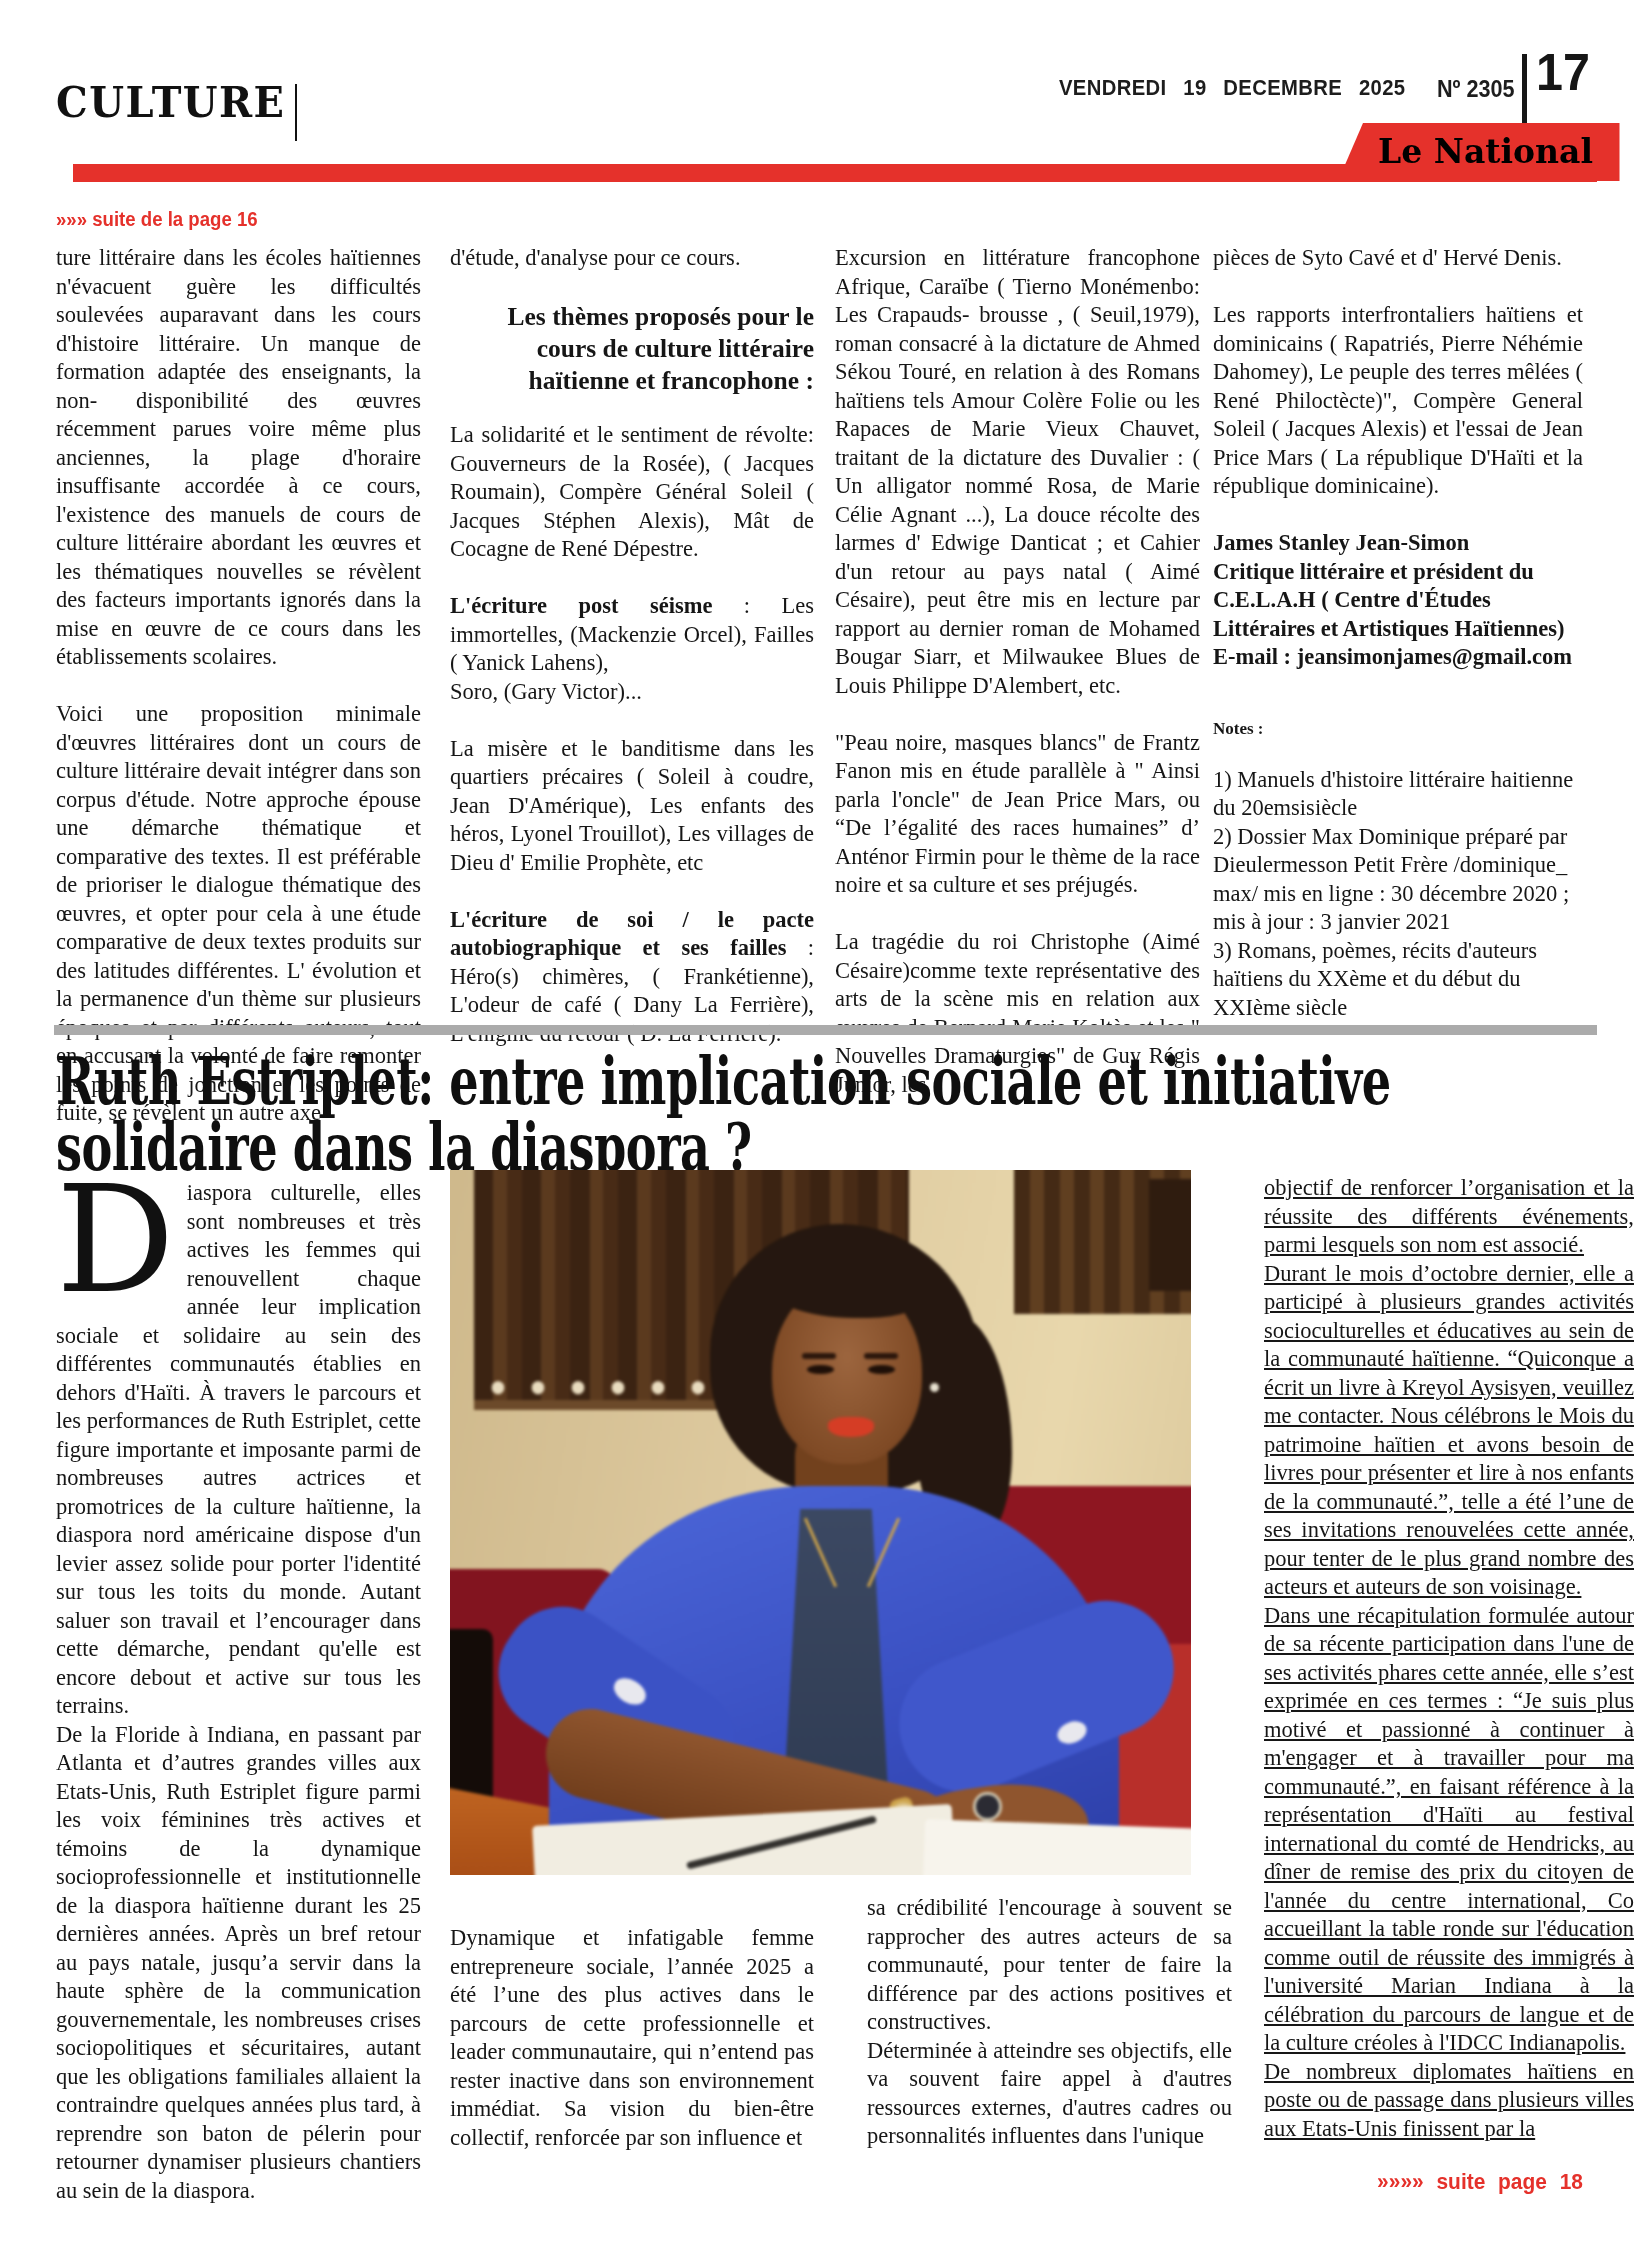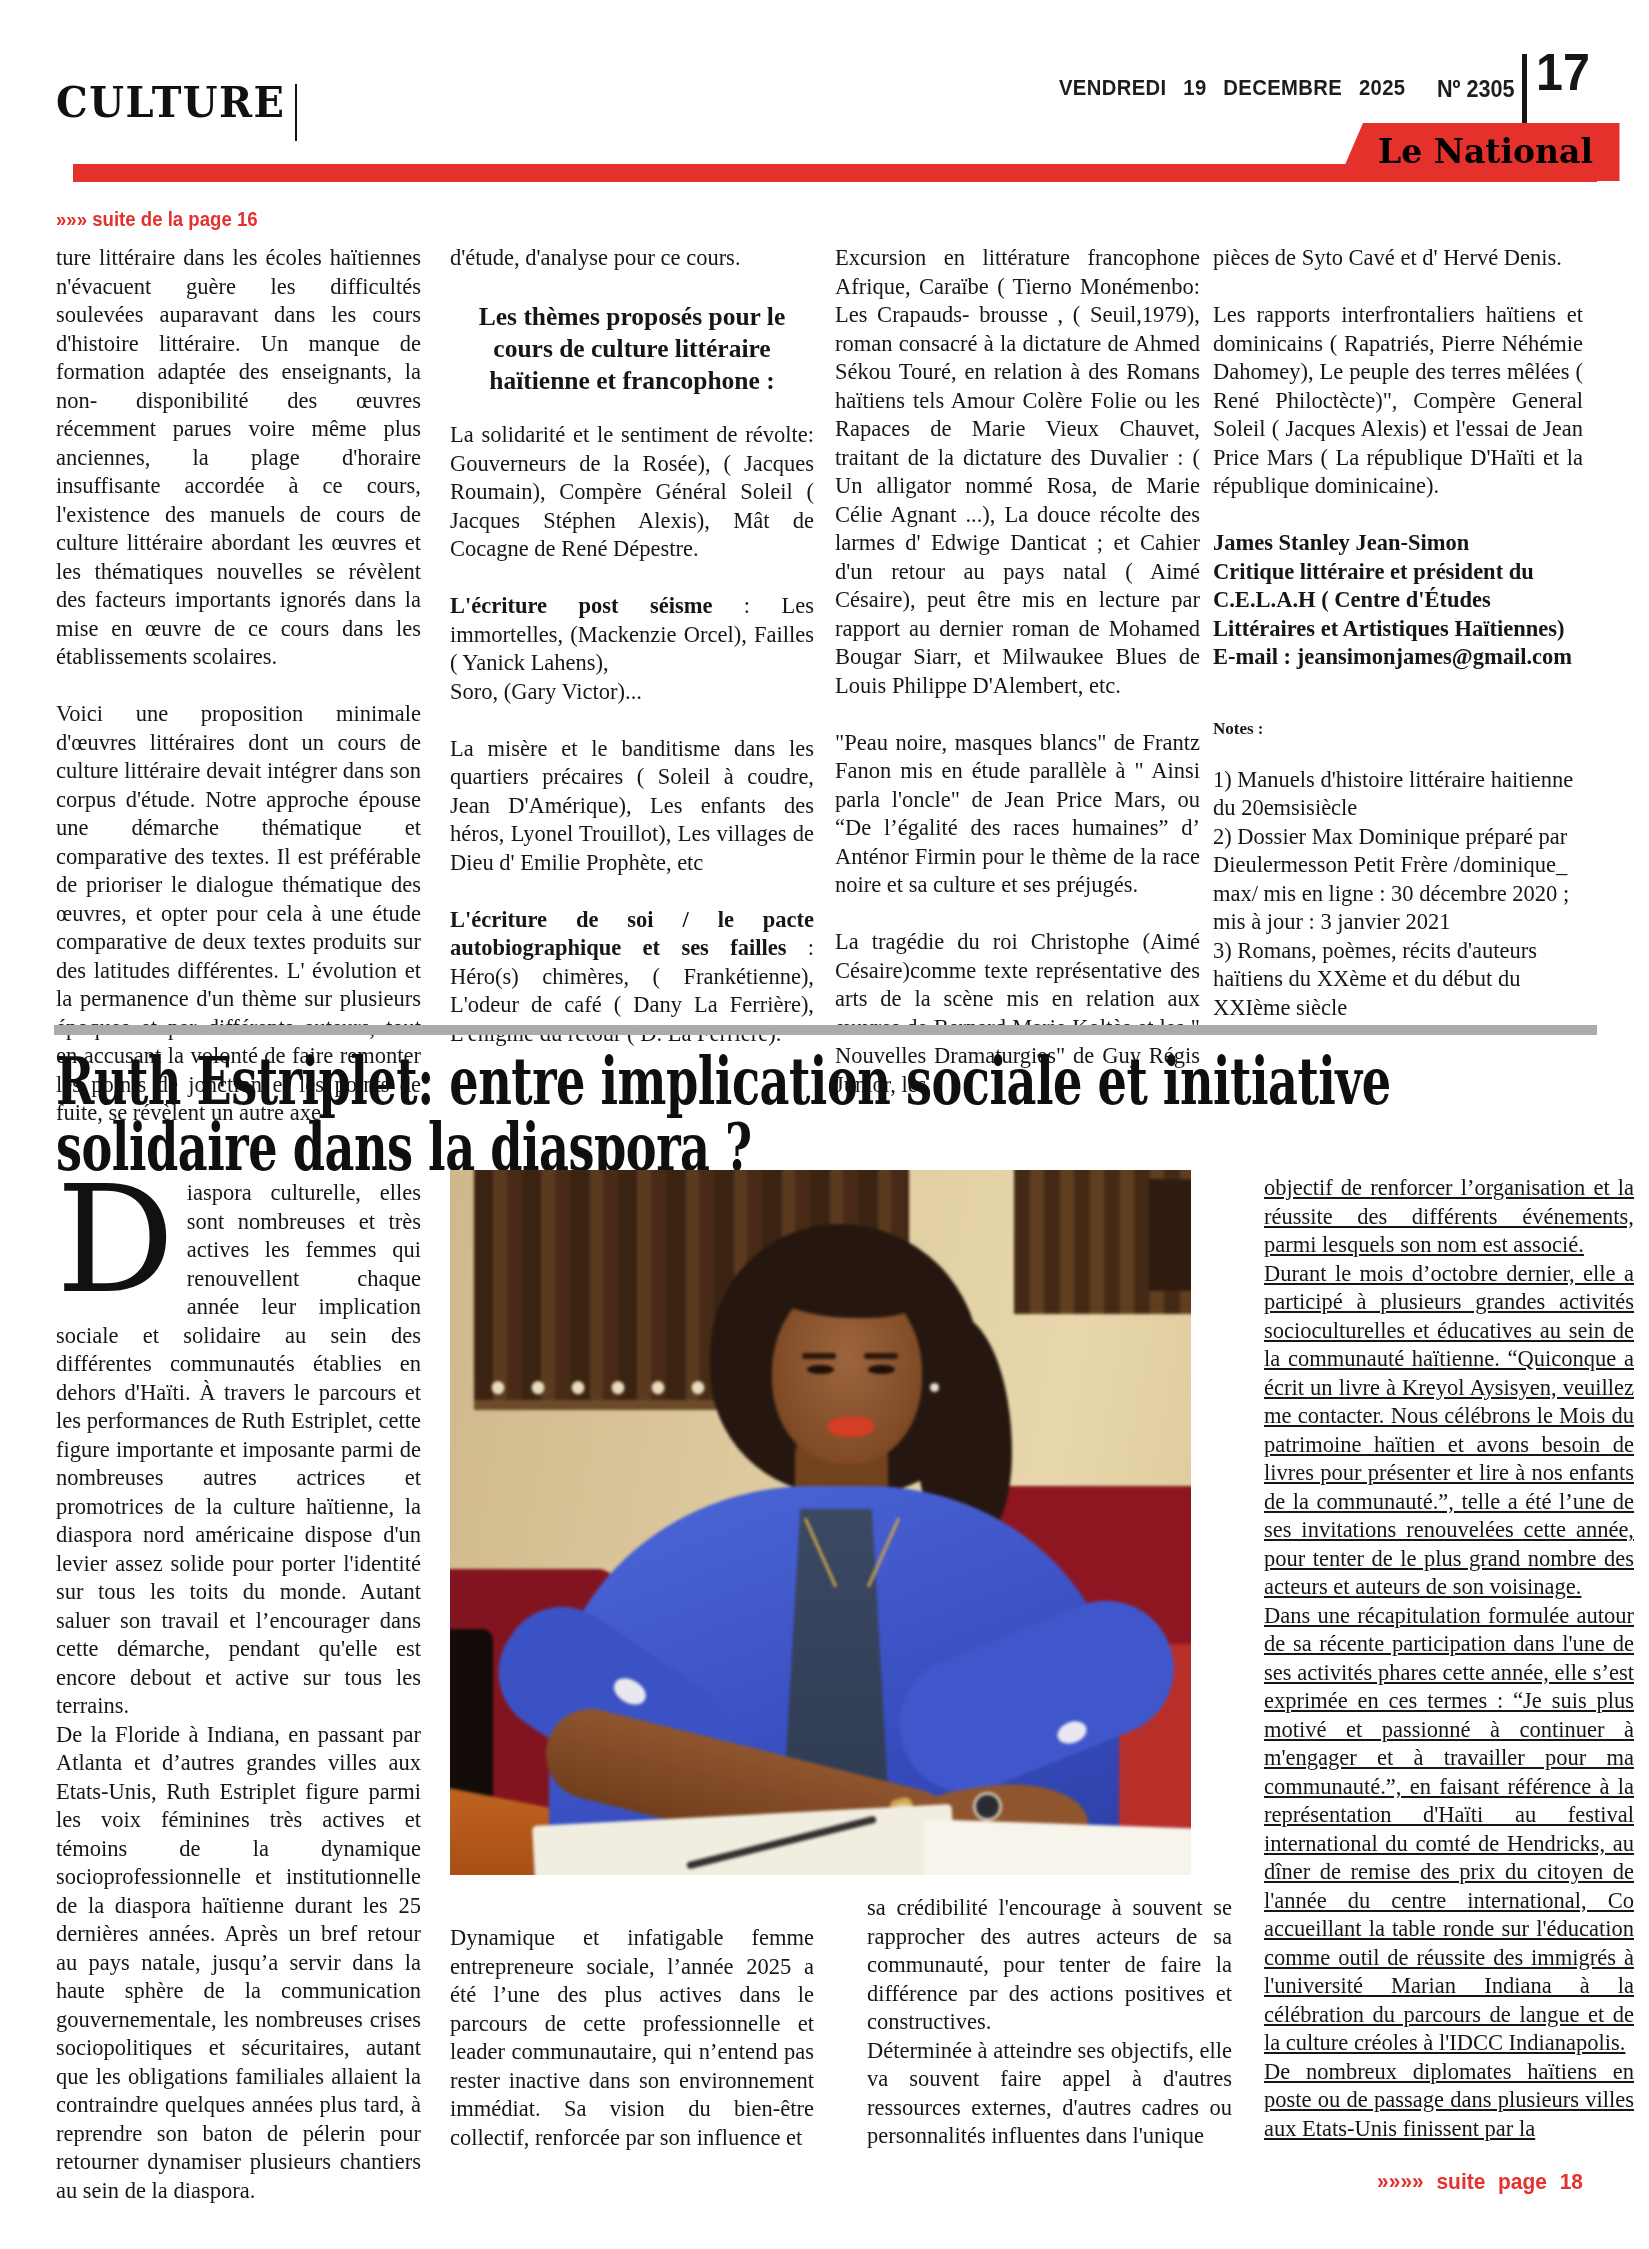--- a/index.html
+++ b/index.html
@@ -25,21 +25,21 @@
   .suite{font-family:"Liberation Sans",sans-serif;font-weight:600;font-size:20px;
          transform:scaleX(.93);transform-origin:left;}
   .suite-bottom{font-family:"Liberation Sans",sans-serif;font-weight:600;font-size:22.5px;
                 word-spacing:7.5px;transform:scaleX(.93);transform-origin:right;text-align:right;width:100%;}
 
   
   .col{position:absolute;text-align:justify;font-size:22.5px;line-height:28.5px;hyphens:auto;}
   .col p{margin:0 0 28.5px 0;white-space:pre-line;}
   .col p.tight{margin:0;}
   .lede{font-weight:bold;}
-  .subhead{font-weight:bold;font-size:25.5px;line-height:32px;text-align:center;margin:3px 0 24px 0;}
+  .subhead{font-weight:bold;font-size:25.5px;line-height:32px;text-align:right;margin:3px 0 24px 0;}
   .signature{font-weight:bold;white-space:pre-line;text-align:left;margin:0;}
   .notes-head{font-weight:bold;font-size:17px;margin:43px 0 22.5px 0;text-align:left;}
 
   
   .divider{background:#ababab;height:9.7px;}
   .headline{font-family:"DejaVu Serif",serif;font-weight:bold;color:#0f0f0f;font-size:66px;
             white-space:nowrap;transform:scaleX(.70);transform-origin:left;letter-spacing:-0.7px;}
   .dropcap{float:left;font-family:"DejaVu Serif",serif;font-size:148px;line-height:112px;
            height:114px;padding:4.5px 12px 0 0;color:#111;}
 

